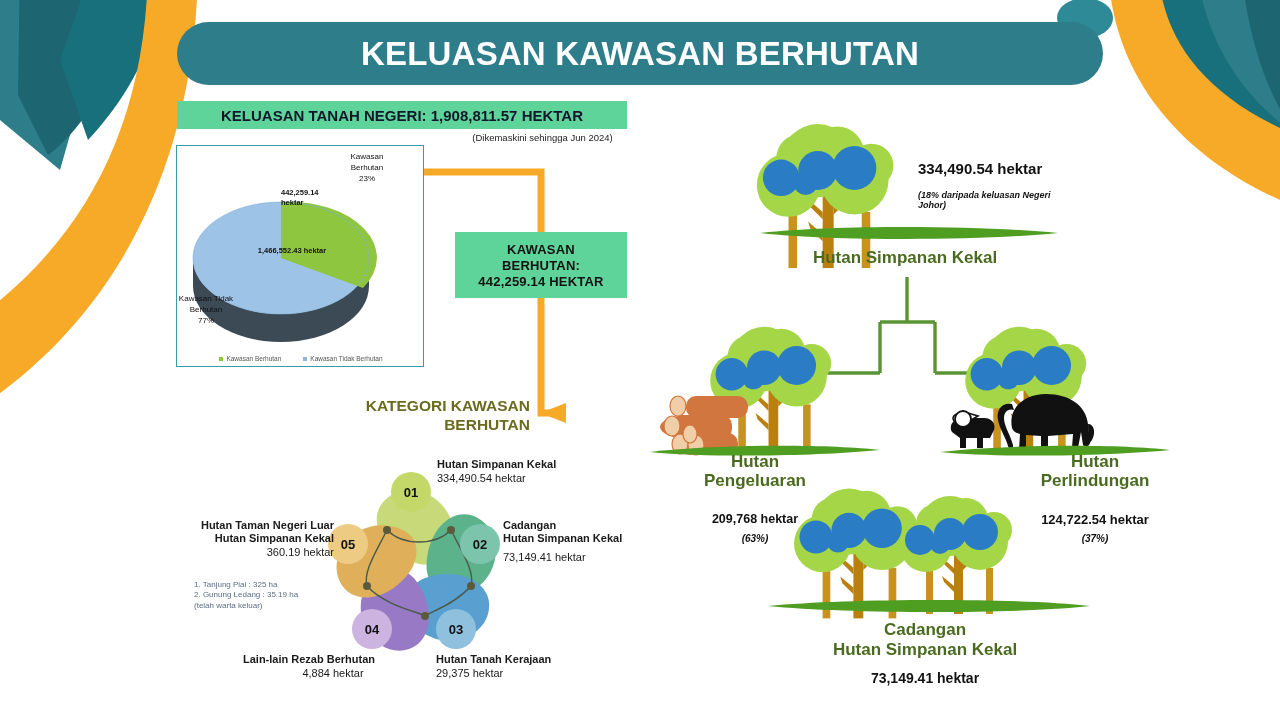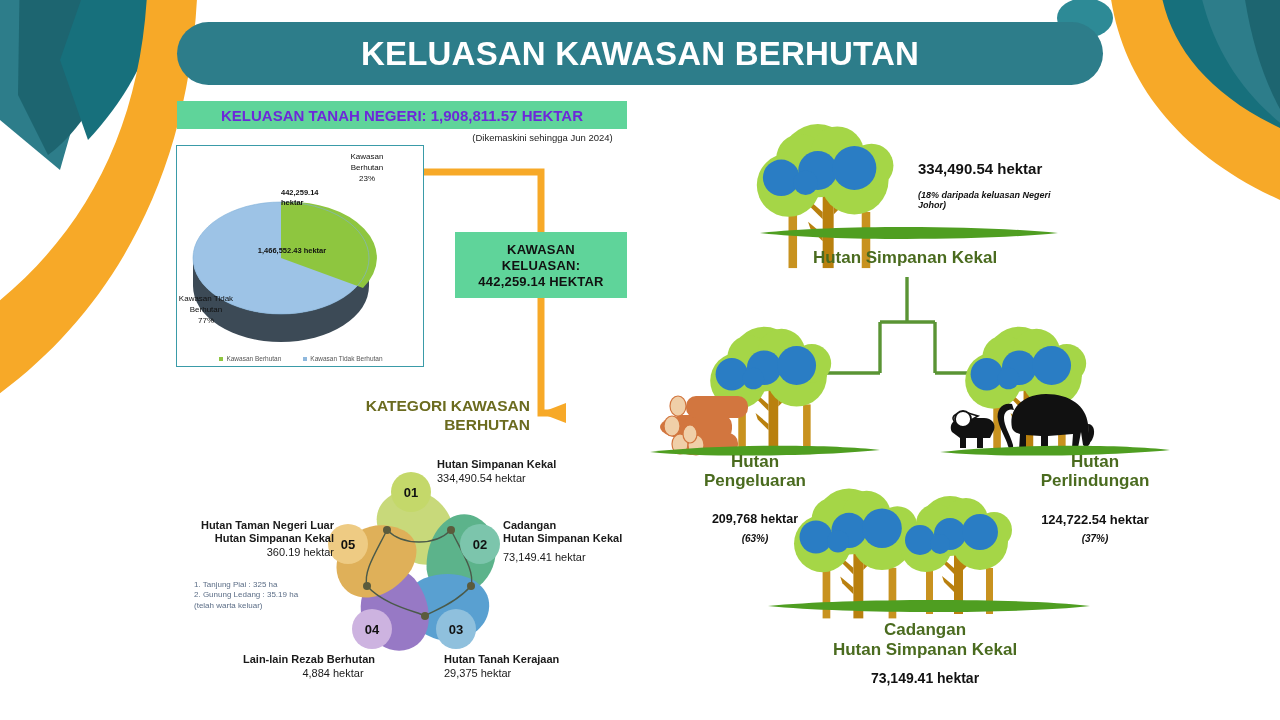--- a/index.html
+++ b/index.html
@@ -24,21 +24,21 @@
   .banner-title {
     color: #ffffff; font-size: 33px; font-weight: bold;
     letter-spacing: 0.2px; white-space: nowrap;
   }
 
   
   .green-strip {
     position: absolute; left: 177px; top: 101px; width: 450px; height: 28px;
     background: #5fd49a; display: flex; align-items: center; justify-content: center;
   }
-  .green-strip span { font-size: 15px; font-weight: bold; color: #6d28d9; white-space: nowrap; text-align: center; }
+  .green-strip span { font-size: 15px; font-weight: bold; color: #0f172a; white-space: nowrap; text-align: center; }
 
   .updated {
     position: absolute; left: 455px; top: 132px; width: 175px;
     font-size: 9.5px; color: #222; text-align: center;
   }
 
   
   .pie-panel {
     position: absolute; left: 176px; top: 145px; width: 248px; height: 222px;
     border: 1px solid #3a9ba8; background: #fff;
@@ -71,21 +71,21 @@
     color: #6b6b1f; line-height: 1.25;
   }
 
   .petal-txt { position: absolute; color: #1a1a1a; }
   .pt-title { font-size: 11px; font-weight: bold; line-height: 1.2; }
   .pt-val { font-size: 11px; font-weight: normal; line-height: 1.3; }
   .pt-sub { font-size: 8px; color: #5b6d86; line-height: 1.35; margin-top: 20px; }
 
   .t01 { left: 437px; top: 458px; width: 200px; }
   .t02 { left: 503px; top: 519px; width: 180px; }
-  .t03 { left: 436px; top: 653px; width: 160px; margin-left: 8px; }
+  .t03 { left: 436px; top: 653px; width: 160px; }
   .t04 { left: 243px; top: 653px; width: 180px; text-align: left; }
   .t05 { left: 176px; top: 519px; width: 158px; text-align: right; }
 
   
   .r-num { position: absolute; font-weight: bold; color: #111; }
   .hsk-val { left: 918px; top: 160px; font-size: 15px; }
   .hsk-sub { position: absolute; left: 918px; top: 190px; font-size: 9px; font-style: italic; font-weight: bold; color: #111; }
   .hsk-lbl { position: absolute; left: 760px; top: 248px; width: 290px; text-align: center;
              font-size: 17px; font-weight: bold; color: #4a6b1f; }
 
@@ -179,21 +179,21 @@
   </div>
 
   <svg class="deco" viewBox="0 0 1280 720">
     <path d="M 424,172 L 541,172 L 541,232" stroke="#f7a928" stroke-width="7" fill="none"></path>
     <path d="M 541,298 L 541,413 L 565,413" stroke="#f7a928" stroke-width="7" fill="none"></path>
     <path d="M 566,403 L 566,423 L 540,413 Z" fill="#f7a928"></path>
   </svg>
 
   <div class="callout">
     <div>KAWASAN</div>
-    <div>KELUASAN:</div>
+    <div>BERHUTAN:</div>
     <div>442,259.14 HEKTAR</div>
   </div>
 
   <div class="kategori">
     <div>KATEGORI KAWASAN</div>
     <div>BERHUTAN</div>
   </div>
 
   <svg class="deco" viewBox="0 0 1280 720">
     <g transform="translate(419,572)" opacity="0.78">

